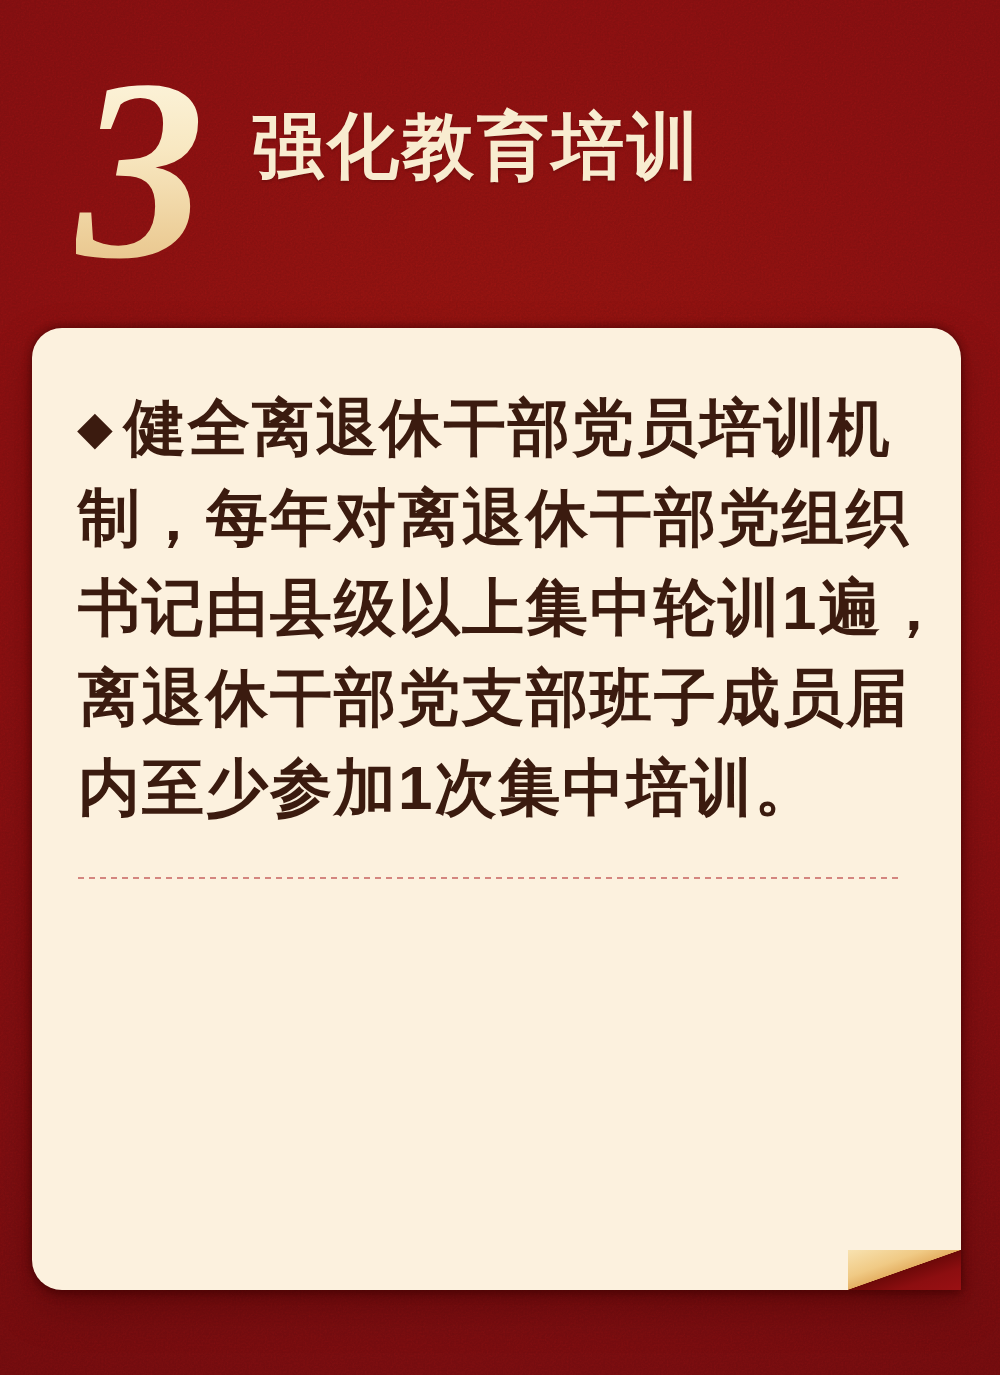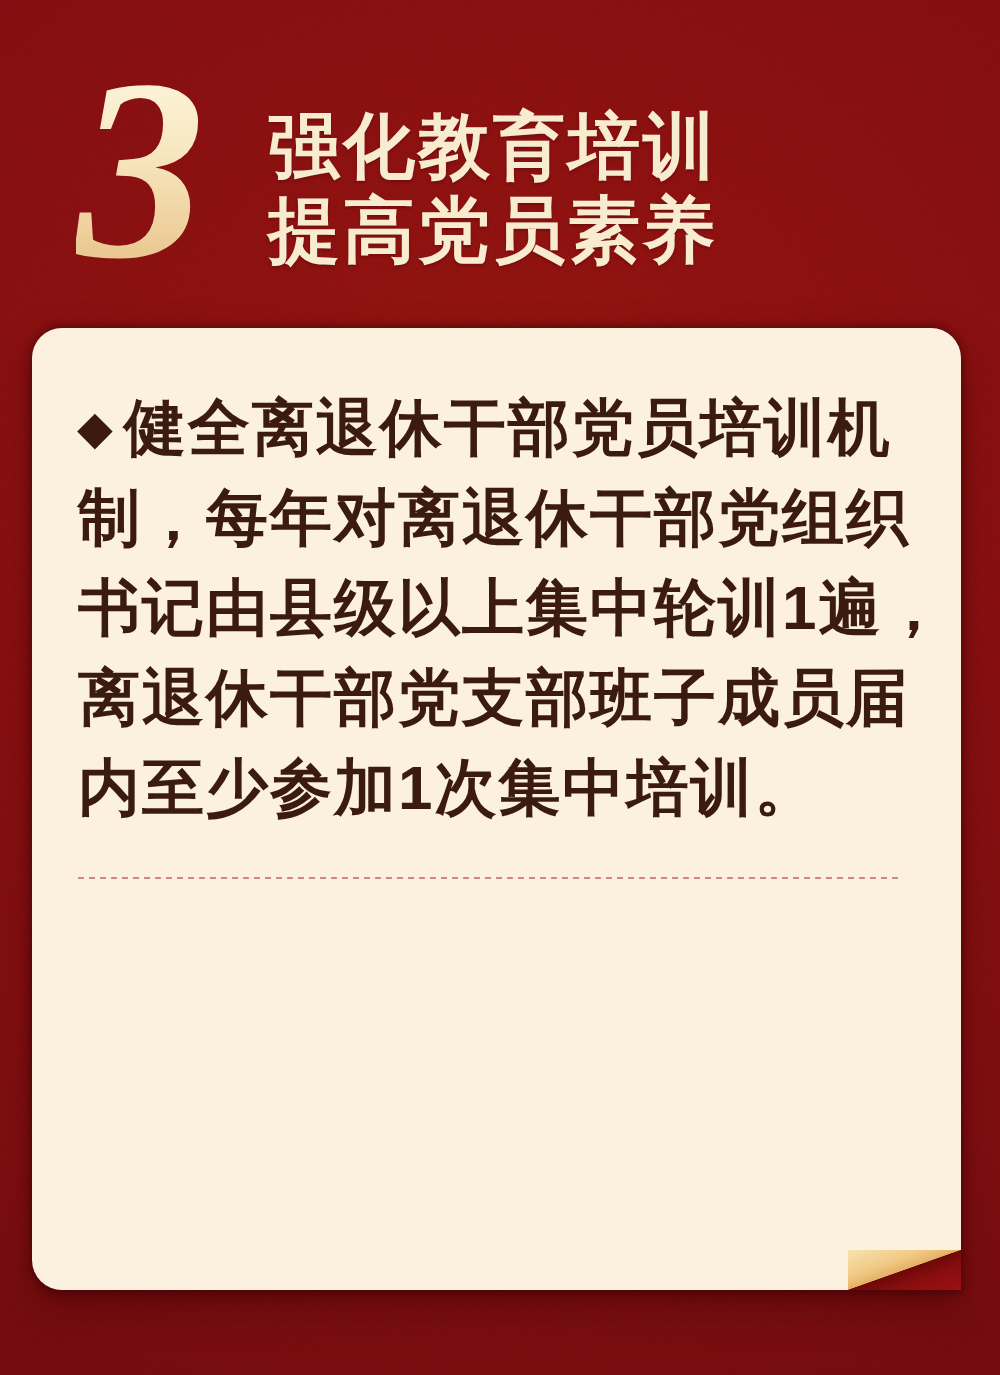--- a/index.html
+++ b/index.html
@@ -19,21 +19,21 @@
   .big-number{
     position:absolute;left:76px;top:40px;
     font-family:"Liberation Serif",serif;
     font-style:italic;font-weight:700;
     font-size:258px;line-height:1;
     background:linear-gradient(180deg,#fdf6e0 6%,#f8e8c2 42%,#eccd97 78%,#e4bb82 100%);
     -webkit-background-clip:text;background-clip:text;
     color:transparent;
   }
   .title{
-    position:absolute;left:268px;top:104px;
+    position:absolute;left:252px;top:104px;
     color:#f8ecd0;
     font-size:72px;line-height:84px;
     font-weight:900;letter-spacing:3px;
     text-shadow:0 2px 3px rgba(70,5,5,.35);
   }
   
   .card{
     position:absolute;left:32px;top:328px;
     width:929px;height:962px;
     background:#fcf1de;
@@ -78,21 +78,20 @@
       <feTurbulence type="fractalNoise" baseFrequency="0.55" numOctaves="3" stitchTiles="stitch"></feTurbulence>
       <feColorMatrix type="matrix" values="0 0 0 0 0  0 0 0 0 0  0 0 0 0 0  0.55 0.55 0.55 0 0"></feColorMatrix>
     </filter>
     <rect width="100%" height="100%" filter="url(#grain)"></rect>
   </svg>
 
   <div class="header">
     <div class="big-number">3</div>
     <div class="title">
       <div>强化教育培训</div>
-      <div>提高党员素养</div>
     </div>
   </div>
 
   <div class="card">
 
     <p class="para"><span class="marker">◆</span><span class="ptext">健全离退休干部党员培训机
 制，每年对离退休干部党组织
 书记由县级以上集中轮训1遍，
 离退休干部党支部班子成员届
 内至少参加1次集中培训。</span></p>

